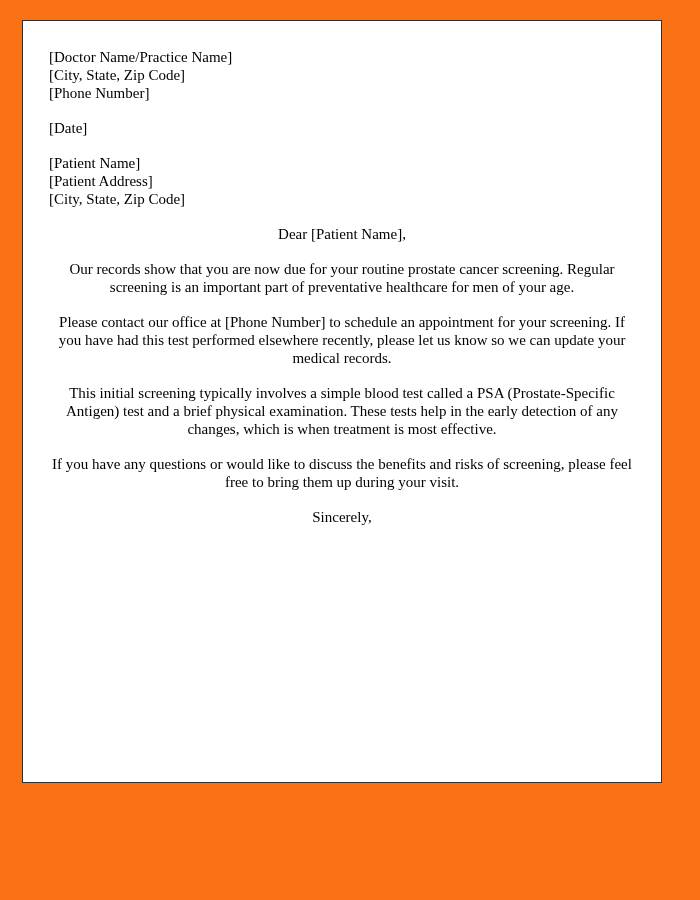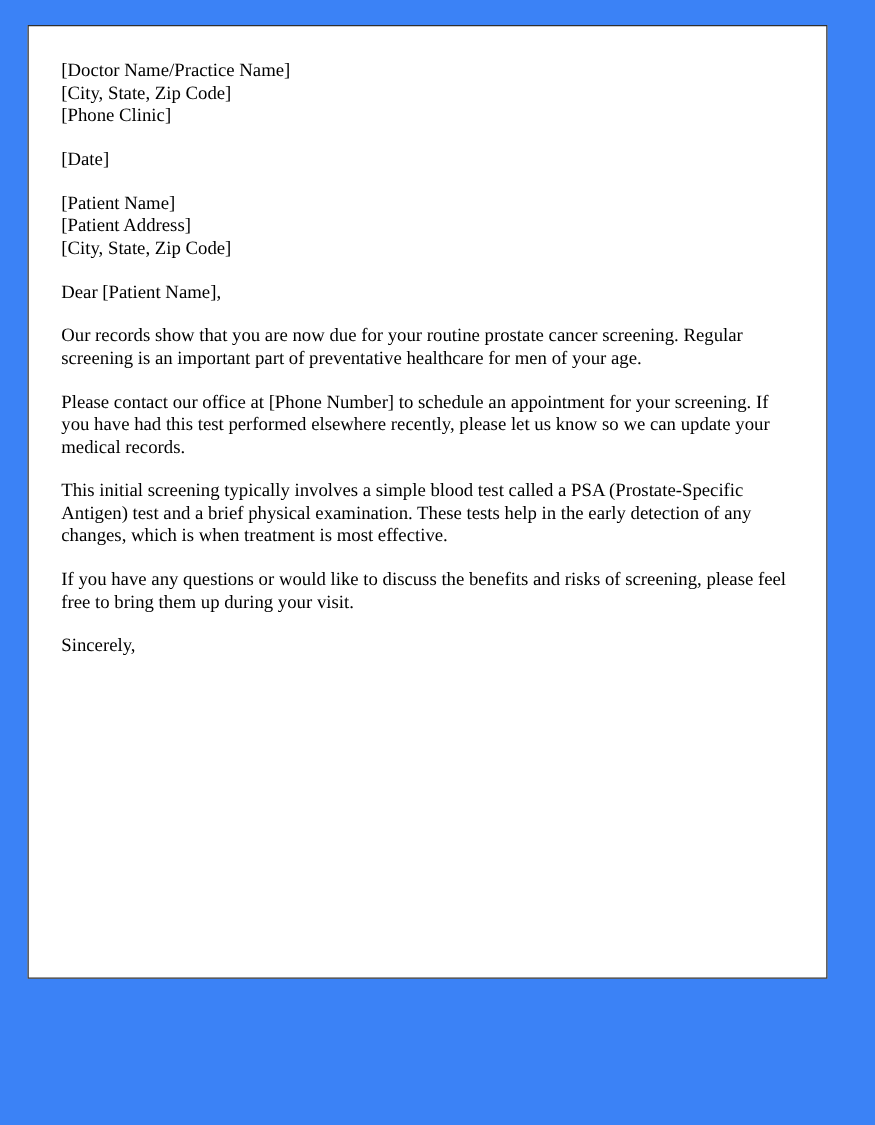--- a/index.html
+++ b/index.html
@@ -4,21 +4,21 @@
 <style>
   html, body {
     margin: 0;
     padding: 0;
     background: #ffffff;
   }
   .canvas {
     position: relative;
     width: 700px;
     height: 900px;
-    background: #3b82f6;
+    background: #f97316;
     overflow: hidden;
   }
   .page {
     position: absolute;
     left: 22px;
     top: 20px;
     width: 640px;
     height: 763px;
     box-sizing: border-box;
     border: 1.5px solid #2f2f2f;
@@ -30,36 +30,37 @@
     font-family: "Liberation Serif", "DejaVu Serif", serif;
     font-size: 15px;
     line-height: 18px;
     color: #000000;
   }
   .block {
     margin: 0 0 17px 0;
   }
   .content p {
     margin: 0 0 17px 0;
+    text-align: center;
   }
   .line {
     white-space: nowrap;
   }
 </style>
 </head>
 <body>
 
 <div class="canvas">
   <div class="page">
     <div class="content">
 
       <div class="block">
         <div class="line">[Doctor Name/Practice Name]</div>
         <div class="line">[City, State, Zip Code]</div>
-        <div class="line">[Phone Clinic]</div>
+        <div class="line">[Phone Number]</div>
       </div>
 
       <div class="block">
         <div class="line">[Date]</div>
       </div>
 
       <div class="block">
         <div class="line">[Patient Name]</div>
         <div class="line">[Patient Address]</div>
         <div class="line">[City, State, Zip Code]</div>

